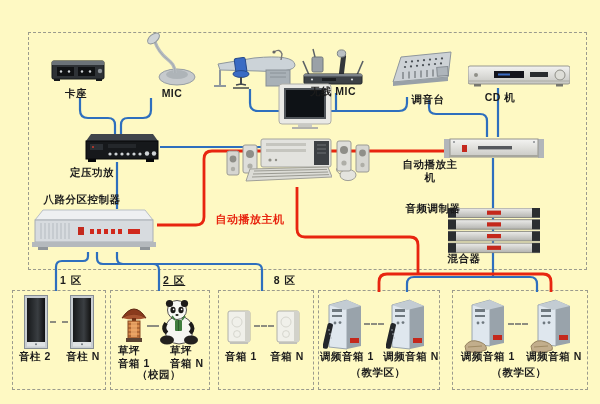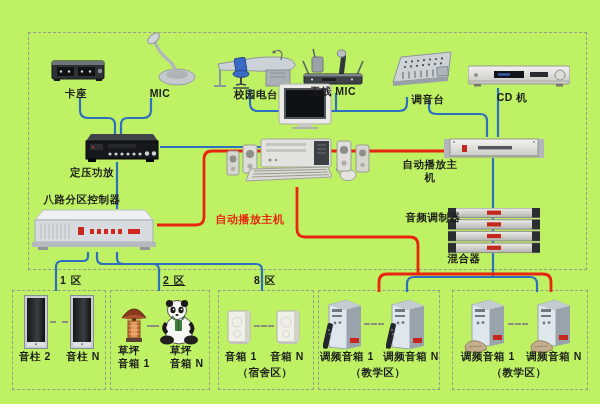--- a/index.html
+++ b/index.html
@@ -1,18 +1,18 @@
 <!DOCTYPE html>
 <html><head>
 <meta charset="utf-8">
 <style>
   html,body{margin:0;padding:0;background:#e9e9e9;}
   #stage{
     position:relative;width:600px;height:404px;overflow:hidden;
-    background:#bef264;
+    background:#fef9c3;
     font-family:"Liberation Sans","DejaVu Sans",sans-serif;
   }
   .dashedbox{position:absolute;border:1px dashed #9b9b8d;z-index:1;}
   #wiring{position:absolute;left:0;top:0;z-index:2;}
   .dev{position:absolute;z-index:3;line-height:0;}
   .lbl{
     position:absolute;z-index:4;
     font-weight:bold;font-size:10.5px;line-height:1.2;
     color:#1c1c1c;text-align:center;letter-spacing:.5px;white-space:pre-line;
   }
@@ -486,48 +486,47 @@
           <circle cx="19" cy="26.6" r="1.4"></circle>
         </g>
       <rect x="29" y="39" width="9" height="5" fill="#c4281c"></rect>
       <path d="M1,50 Q6,42 16,46 Q24,49 22,54 Q10,58 2,55 Z" fill="#c2ae8c" stroke="#96835f"></path>
       <line x1="4" y1="51" x2="18" y2="50" stroke="#a08b64"></line>
     </svg>
   </div>
   <div class="pairlink" style="left:508px;top:323px;width:20px;"></div>
 
   <div class="lbl" style="left:48px;top:87px;width:56px;">卡座</div>
-  <div class="lbl" style="left:132px;top:87px;width:56px;">MIC</div>
-  <div class="lbl" style="left:214px;top:88px;width:84px;">校园电台</div>
+  <div class="lbl" style="left:144px;top:87px;width:56px;">MIC</div>
   <div class="lbl" style="left:296px;top:85px;width:74px;">无线 MIC</div>
   <div class="lbl" style="left:396px;top:93px;width:64px;">调音台</div>
-  <div class="lbl" style="left:480px;top:91px;width:64px;">CD 机</div>
+  <div class="lbl" style="left:468px;top:91px;width:64px;">CD 机</div>
 
   <div class="lbl" style="left:52px;top:166px;width:80px;">定压功放</div>
   <div class="lbl" style="left:24px;top:193px;width:116px;">八路分区控制器</div>
   <div class="lbl red" style="left:212px;top:213px;width:76px;">自动播放主机</div>
   <div class="lbl" style="left:398px;top:158px;width:64px;">自动播放主机</div>
-  <div class="lbl" style="left:401px;top:211px;width:64px;">音频调制器</div>
+  <div class="lbl" style="left:401px;top:202px;width:64px;">音频调制器</div>
   <div class="lbl" style="left:440px;top:252px;width:48px;">混合器</div>
 
   <div class="lbl zone-tag" style="left:60px;top:274px;width:32px;">1 区</div>
   <div class="lbl zone-tag" style="left:163px;top:274px;width:32px;text-decoration:underline;">2 区</div>
-  <div class="lbl zone-tag" style="left:254px;top:274px;width:32px;">8 区</div>
+  <div class="lbl zone-tag" style="left:264px;top:274px;width:32px;text-align:right;">8 区</div>
 
   <div class="lbl" style="left:12px;top:350px;width:46px;">音柱 2</div>
   <div class="lbl" style="left:60px;top:350px;width:46px;">音柱 N</div>
 
   <div class="lbl" style="left:112px;top:344px;width:42px;text-align:left;padding-left:6px;">草坪
 音箱 1</div>
   <div class="lbl" style="left:164px;top:344px;width:42px;text-align:left;padding-left:6px;">草坪
 音箱 N</div>
+  <div class="lbl" style="left:110px;top:368px;width:98px;">（校园）</div>
 
   <div class="lbl" style="left:220px;top:350px;width:42px;">音箱 1</div>
   <div class="lbl" style="left:266px;top:350px;width:42px;">音箱 N</div>
-  <div class="lbl" style="left:218px;top:366px;width:94px;">（宿舍区）</div>
 
   <div class="lbl" style="left:316px;top:350px;width:62px;">调频音箱 1</div>
   <div class="lbl" style="left:380px;top:350px;width:62px;">调频音箱 N</div>
   <div class="lbl" style="left:318px;top:366px;width:120px;">（教学区）</div>
 
   <div class="lbl" style="left:456px;top:350px;width:64px;">调频音箱 1</div>
   <div class="lbl" style="left:522px;top:350px;width:64px;">调频音箱 N</div>
   <div class="lbl" style="left:452px;top:366px;width:134px;">（教学区）</div>
 
 </div>

